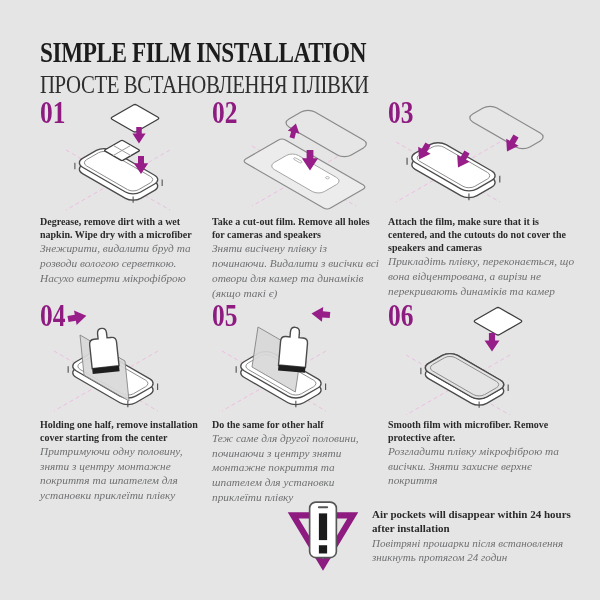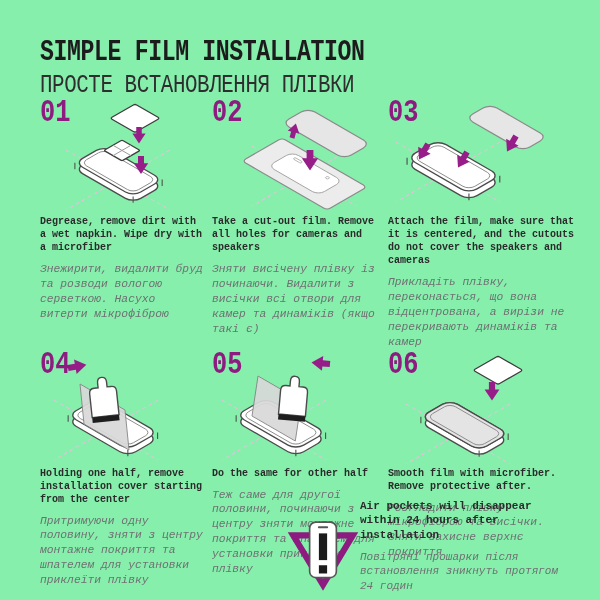--- a/index.html
+++ b/index.html
@@ -1,36 +1,36 @@
 <!DOCTYPE html>
 <html style="--accent: #8d1b80; --arrow: #971e89; --ink: #2b2b2b; --muted: #6f7072; --line: #4b4b4b; --film: #e6e6e6;"><head>
 <meta charset="utf-8">
 <style>
   :root{
     --accent:#8d1b80; --arrow:#971e89; --ink:#2b2b2b; --muted:#6f7072;
     --line:#4b4b4b; --film:#e6e6e6;
   }
   *{margin:0;padding:0;box-sizing:border-box}
   html,body{background:#fff}
-  .page{position:relative;width:600px;height:600px;background:#86efac;overflow:hidden;
-        font-family:Liberation Mono, monospace;color:var(--ink)}
+  .page{position:relative;width:600px;height:600px;background:#e5e5e5;overflow:hidden;
+        font-family:Liberation Serif, serif;color:var(--ink)}
   .header{position:absolute;left:40px;top:36px}
   .title-en{display:inline-block;font-size:29px;font-weight:700;letter-spacing:-.5px;
             color:#1c1c1c;transform:scaleX(.8);transform-origin:left center;white-space:nowrap}
   .title-uk{display:inline-block;font-size:26px;font-weight:400;letter-spacing:-.5px;
             color:#2e2e2e;transform:scaleX(.8);transform-origin:left center;white-space:nowrap;margin-top:1px}
   .grid{position:absolute;left:40px;top:100px;display:grid;
         grid-template-columns:172px 176px 196px;row-gap:2px}
   .step{position:relative}
   .step-num{position:absolute;top:-4px;left:0;font-size:31px;font-weight:700;
             color:var(--accent);transform:scaleX(.82);transform-origin:left top;line-height:34px}
   .illus{display:block;margin-bottom:3px}
   .en{font-weight:700;font-size:10px;line-height:1.3;color:var(--ink);padding-right:8px}
-  .uk{font-style:italic;font-size:11.3px;line-height:1.32;color:var(--muted);margin-top:8px;padding-right:8px}
-  .footer{position:absolute;left:286px;top:499px;display:flex;align-items:flex-end}
+  .uk{font-style:italic;font-size:11.3px;line-height:1.32;color:var(--muted);margin-top:0;padding-right:8px}
+  .footer{position:absolute;left:286px;top:499px;display:flex;gap:12px;align-items:center}
   .footer-text{width:216px}
   .footer .en{font-size:11px;padding-right:0}
   .footer .uk{font-size:11px;padding-right:0}
   
   .ph-face{fill:#fff;stroke:var(--line);stroke-width:1.3}
   .ph-screen{fill:none;stroke:#8d8d8d;stroke-width:1}
   .ph-edge{stroke:var(--line);stroke-width:1.3}
   .nap{fill:#fff;stroke:#3d3d3d;stroke-width:1.3}
   .fold-line{stroke:#9a9a9a;stroke-width:1}
   .arrow{fill:var(--arrow)}

